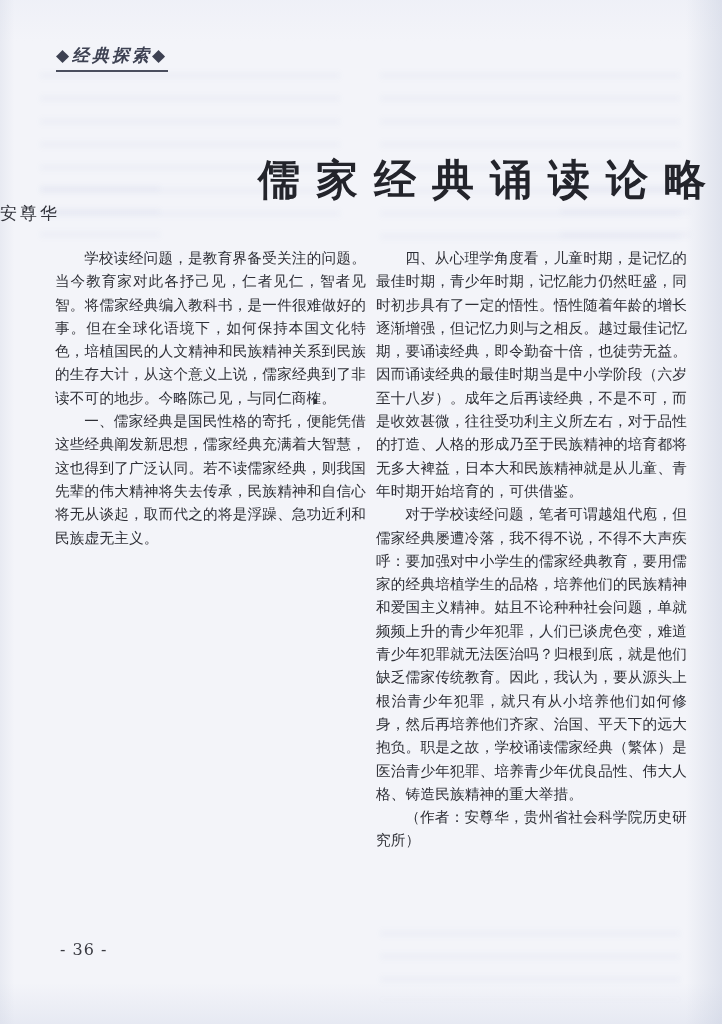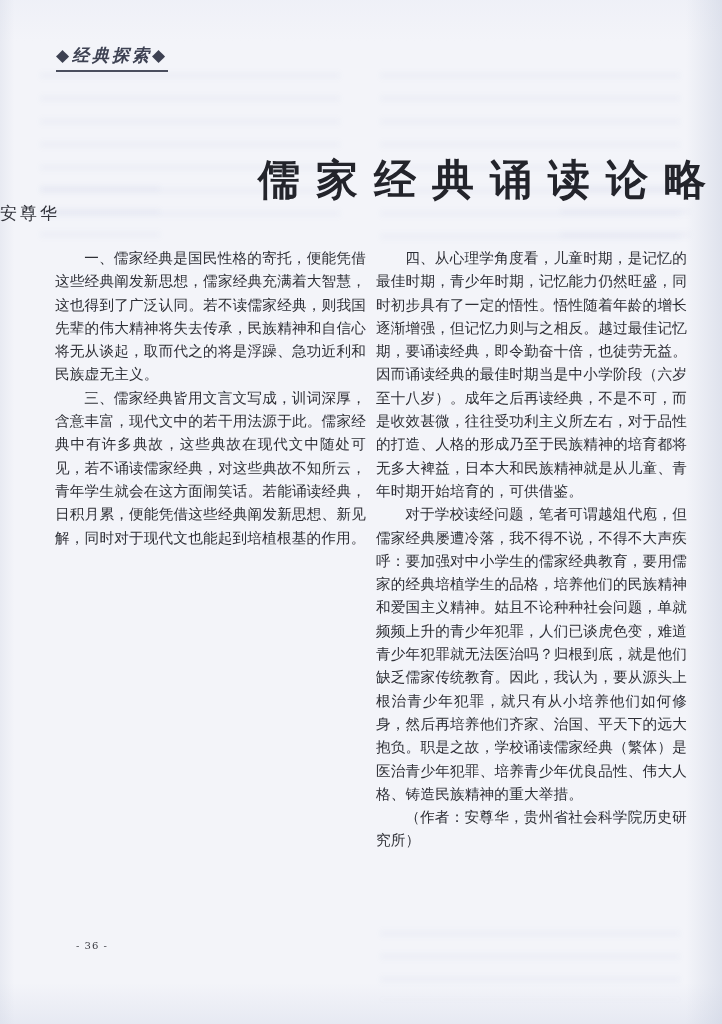--- a/index.html
+++ b/index.html
@@ -87,23 +87,23 @@
     margin: 0;
     font-size: 14.6px;
     line-height: 23.3px;
     text-align: justify;
     text-indent: 2em;
     color: #2e2f36;
     letter-spacing: 0.2px;
   }
   .page-number {
     position: absolute;
-    left: 76px;
+    left: 60px;
     top: 940px;
-    font-size: 10px;
+    font-size: 16px;
     letter-spacing: 1px;
     color: #3a3b42;
   }
 </style>
 </head>
 <body>
 
 <div class="page">
 
   <div class="ghost g1"></div>
@@ -113,22 +113,22 @@
   <div class="ghost g5"></div>
 
   <div class="section-label">◆经典探索◆</div>
 
   <h1 class="title">儒家经典诵读论略</h1>
 
   <div class="author">安尊华</div>
 
   <div class="columns">
     <div class="col">
+      <p>学校读经问题，是教育界备受关注的问题。当今教育家对此各抒己见，仁者见仁，智者见智。将儒家经典编入教科书，是一件很难做好的事。但在全球化语境下，如何保持本国文化特色，培植国民的人文精神和民族精神关系到民族的生存大计，从这个意义上说，儒家经典到了非读不可的地步。今略陈己见，与同仁商榷。</p>
       <p>一、儒家经典是国民性格的寄托，便能凭借这些经典阐发新思想，儒家经典充满着大智慧，这也得到了广泛认同。若不读儒家经典，则我国先辈的伟大精神将失去传承，民族精神和自信心将无从谈起，取而代之的将是浮躁、急功近利和民族虚无主义。</p>
-      <p>三、儒家经典皆用文言文写成，训词深厚，含意丰富，现代文中的若干用法源于此。儒家经典中有许多典故，这些典故在现代文中随处可见，若不诵读儒家经典，对这些典故不知所云，青年学生就会在这方面闹笑话。若能诵读经典，日积月累，便能凭借这些经典阐发新思想、新见解，同时对于现代文也能起到培植根基的作用。</p>
     </div>
     <div class="col">
       <p>四、从心理学角度看，儿童时期，是记忆的最佳时期，青少年时期，记忆能力仍然旺盛，同时初步具有了一定的悟性。悟性随着年龄的增长逐渐增强，但记忆力则与之相反。越过最佳记忆期，要诵读经典，即令勤奋十倍，也徒劳无益。因而诵读经典的最佳时期当是中小学阶段（六岁至十八岁）。成年之后再读经典，不是不可，而是收效甚微，往往受功利主义所左右，对于品性的打造、人格的形成乃至于民族精神的培育都将无多大裨益，日本大和民族精神就是从儿童、青年时期开始培育的，可供借鉴。</p>
       <p>对于学校读经问题，笔者可谓越俎代庖，但儒家经典屡遭冷落，我不得不说，不得不大声疾呼：要加强对中小学生的儒家经典教育，要用儒家的经典培植学生的品格，培养他们的民族精神和爱国主义精神。姑且不论种种社会问题，单就频频上升的青少年犯罪，人们已谈虎色变，难道青少年犯罪就无法医治吗？归根到底，就是他们缺乏儒家传统教育。因此，我认为，要从源头上根治青少年犯罪，就只有从小培养他们如何修身，然后再培养他们齐家、治国、平天下的远大抱负。职是之故，学校诵读儒家经典（繁体）是医治青少年犯罪、培养青少年优良品性、伟大人格、铸造民族精神的重大举措。</p>
       <p>（作者：安尊华，贵州省社会科学院历史研究所）</p>
     </div>
   </div>
 
   <div class="page-number">- 36 -</div>
 

